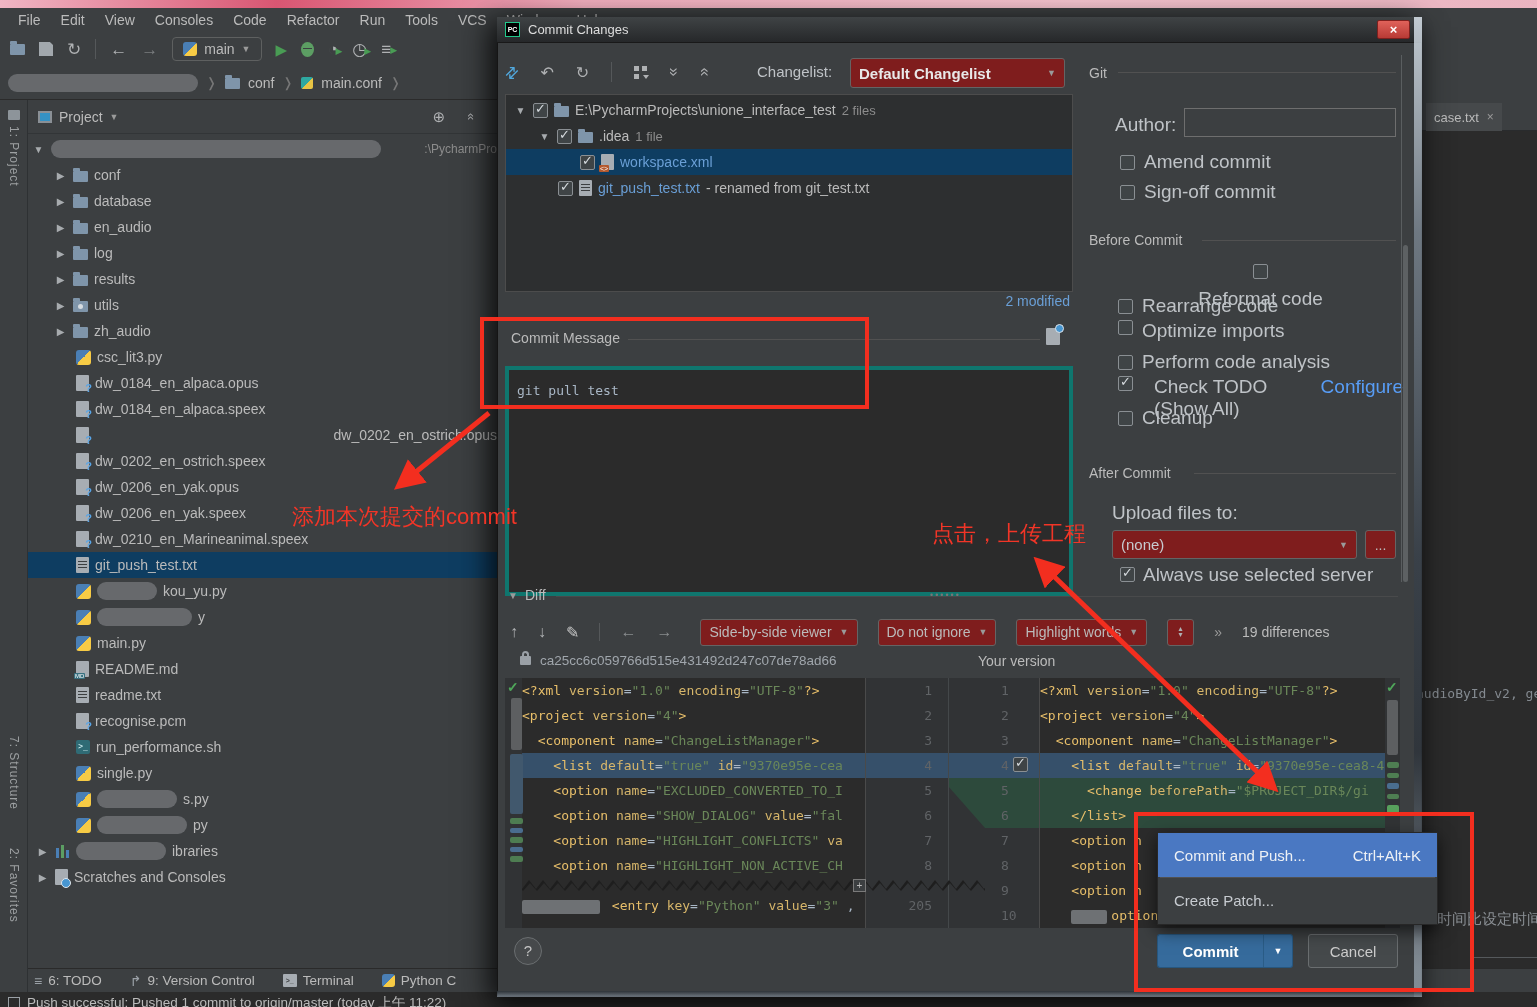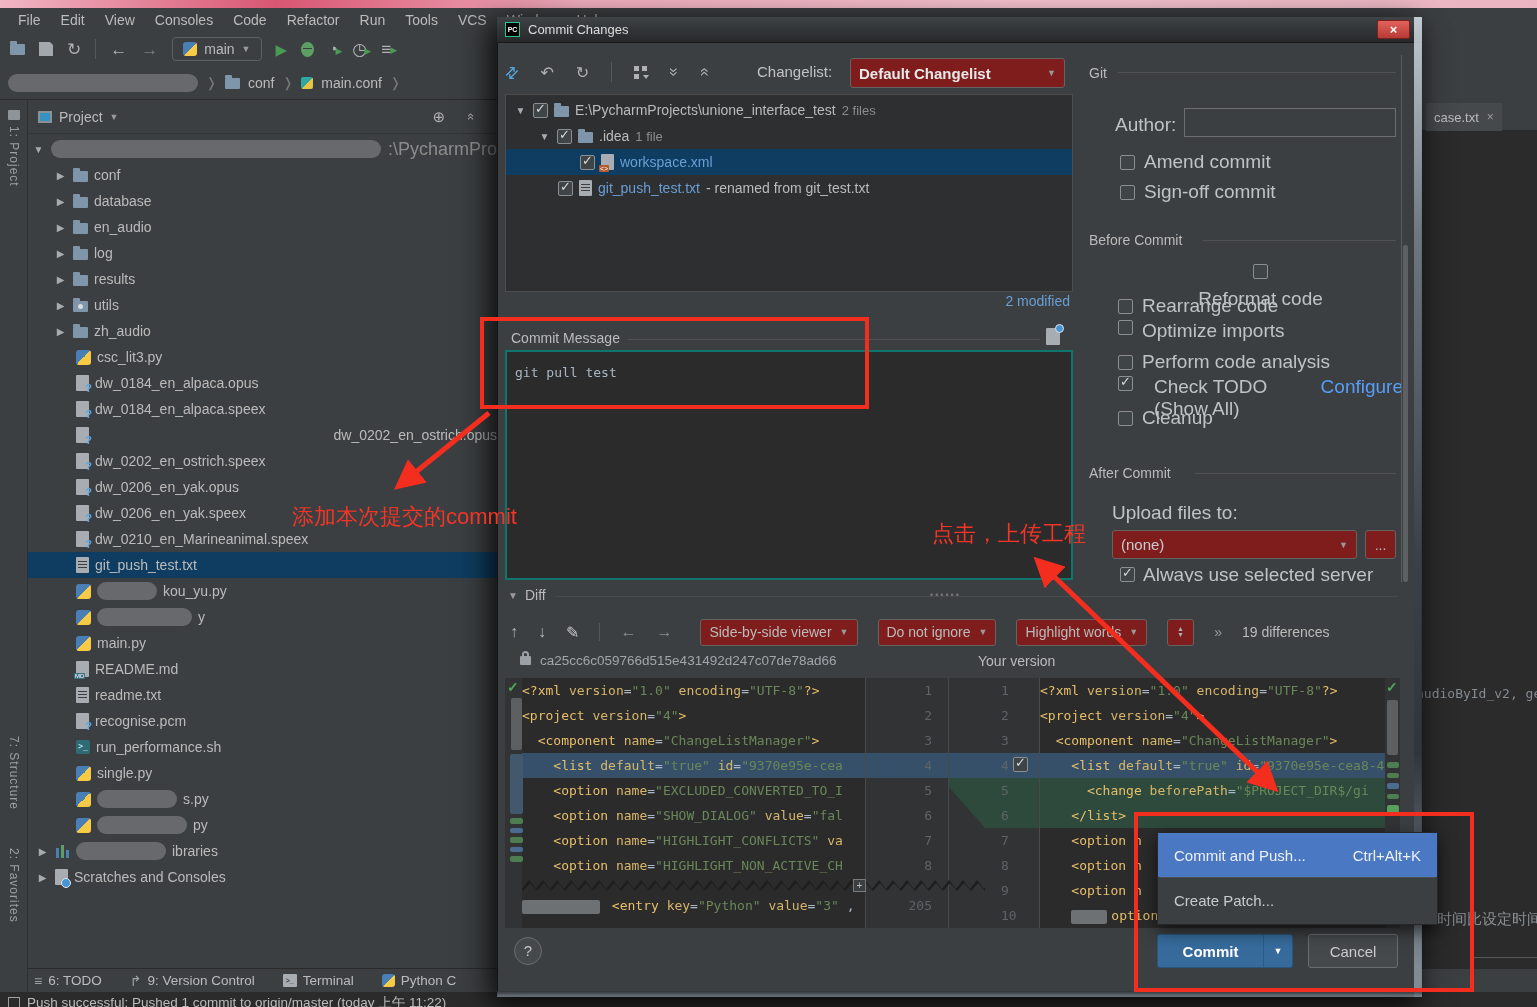--- a/index.html
+++ b/index.html
@@ -160,21 +160,21 @@
       <span style="width:14px;height:12px;background:#3592c4;border:2px solid #8a9096"></span>
       <span>Project</span>
       <span style="color:#9a9a9a;font-size:9px">▼</span>
       <span style="position:absolute;right:52px;color:#afb1b3;font-size:15px">⊕</span>
       <span style="position:absolute;right:22px;color:#afb1b3;font-size:13px;transform:rotate(90deg);display:inline-block">«</span>
     </div>
     <div id="ptree" style="position:absolute;left:0;top:36px;width:100%;">
         <div class="trow" style="padding-left: 4px;">
           <span class="tarrow">▼</span>
           <span class="pill" style="width: 330px; flex: 0 0 auto;"></span>
-          <span class="dim" style="margin-left: auto; font-size: 18px; white-space: nowrap;">:\PycharmPro</span>
+          <span class="dim" style="margin-left: auto; font-size: 12px; white-space: nowrap;">:\PycharmPro</span>
         </div>
         <div class="trow" style="padding-left: 26px;">
           <span class="tarrow">▶</span>
           <span class="ic ic-folder"></span>
           <span>conf</span>
         </div>
         <div class="trow" style="padding-left: 26px;">
           <span class="tarrow">▶</span>
           <span class="ic ic-folder"></span>
           <span>database</span>
@@ -388,21 +388,21 @@
       </div>
     </div>
   <div class="abs z11 blue" style="left:820px;top:293px;width:250px;text-align:right;font-size:14px">2 modified</div>
 
   <div class="abs z11" style="left:768px;top:314px;color:#777;letter-spacing:2px;font-size:9px">••••••</div>
   <div class="abs z11 seclabel" style="left:511px;top:330px">Commit Message</div>
   <div class="abs z11 hr" style="left:628px;top:339px;width:412px"></div>
   <div class="abs z11" style="left:1046px;top:328px;width:14px;height:17px;background:#a7adb3;border-radius:1px">
       <i style="position:absolute;right:-4px;top:-4px;width:9px;height:9px;border-radius:50%;background:#4796d1;border:1px solid #dfe5ea"></i>
     </div>
-  <div class="abs z11" style="left:505px;top:350px;width:568px;height:230px;background:#2b2b2b;border:2px solid #0f766e">
+  <div class="abs z11" style="left:505px;top:366px;width:568px;height:230px;background:#2b2b2b;border:4px solid #0f766e">
     <div class="mono" style="position:absolute;left:8px;top:13px;color:#a9b7c6;font-size:13px">git pull test</div>
   </div>
 
   <div class="abs z11 seclabel" style="left:1089px;top:65px">Git</div>
   <div class="abs z11 hr" style="left:1118px;top:72px;width:278px"></div>
   <div class="abs z11 cblabel" style="left:1115px;top:114px">Author:</div>
   <div class="abs z11" style="left:1184px;top:108px;width:212px;height:29px;border:1px solid #6e6e6e;background:#3c3f41" title=""></div>
   <div id="gitchecks" class="abs z11" style="left:1120px;top:147px;width:280px">
       <div style="height: 30px; display: flex; align-items: center; gap: 9px;">
         <span class="cb"></span>

